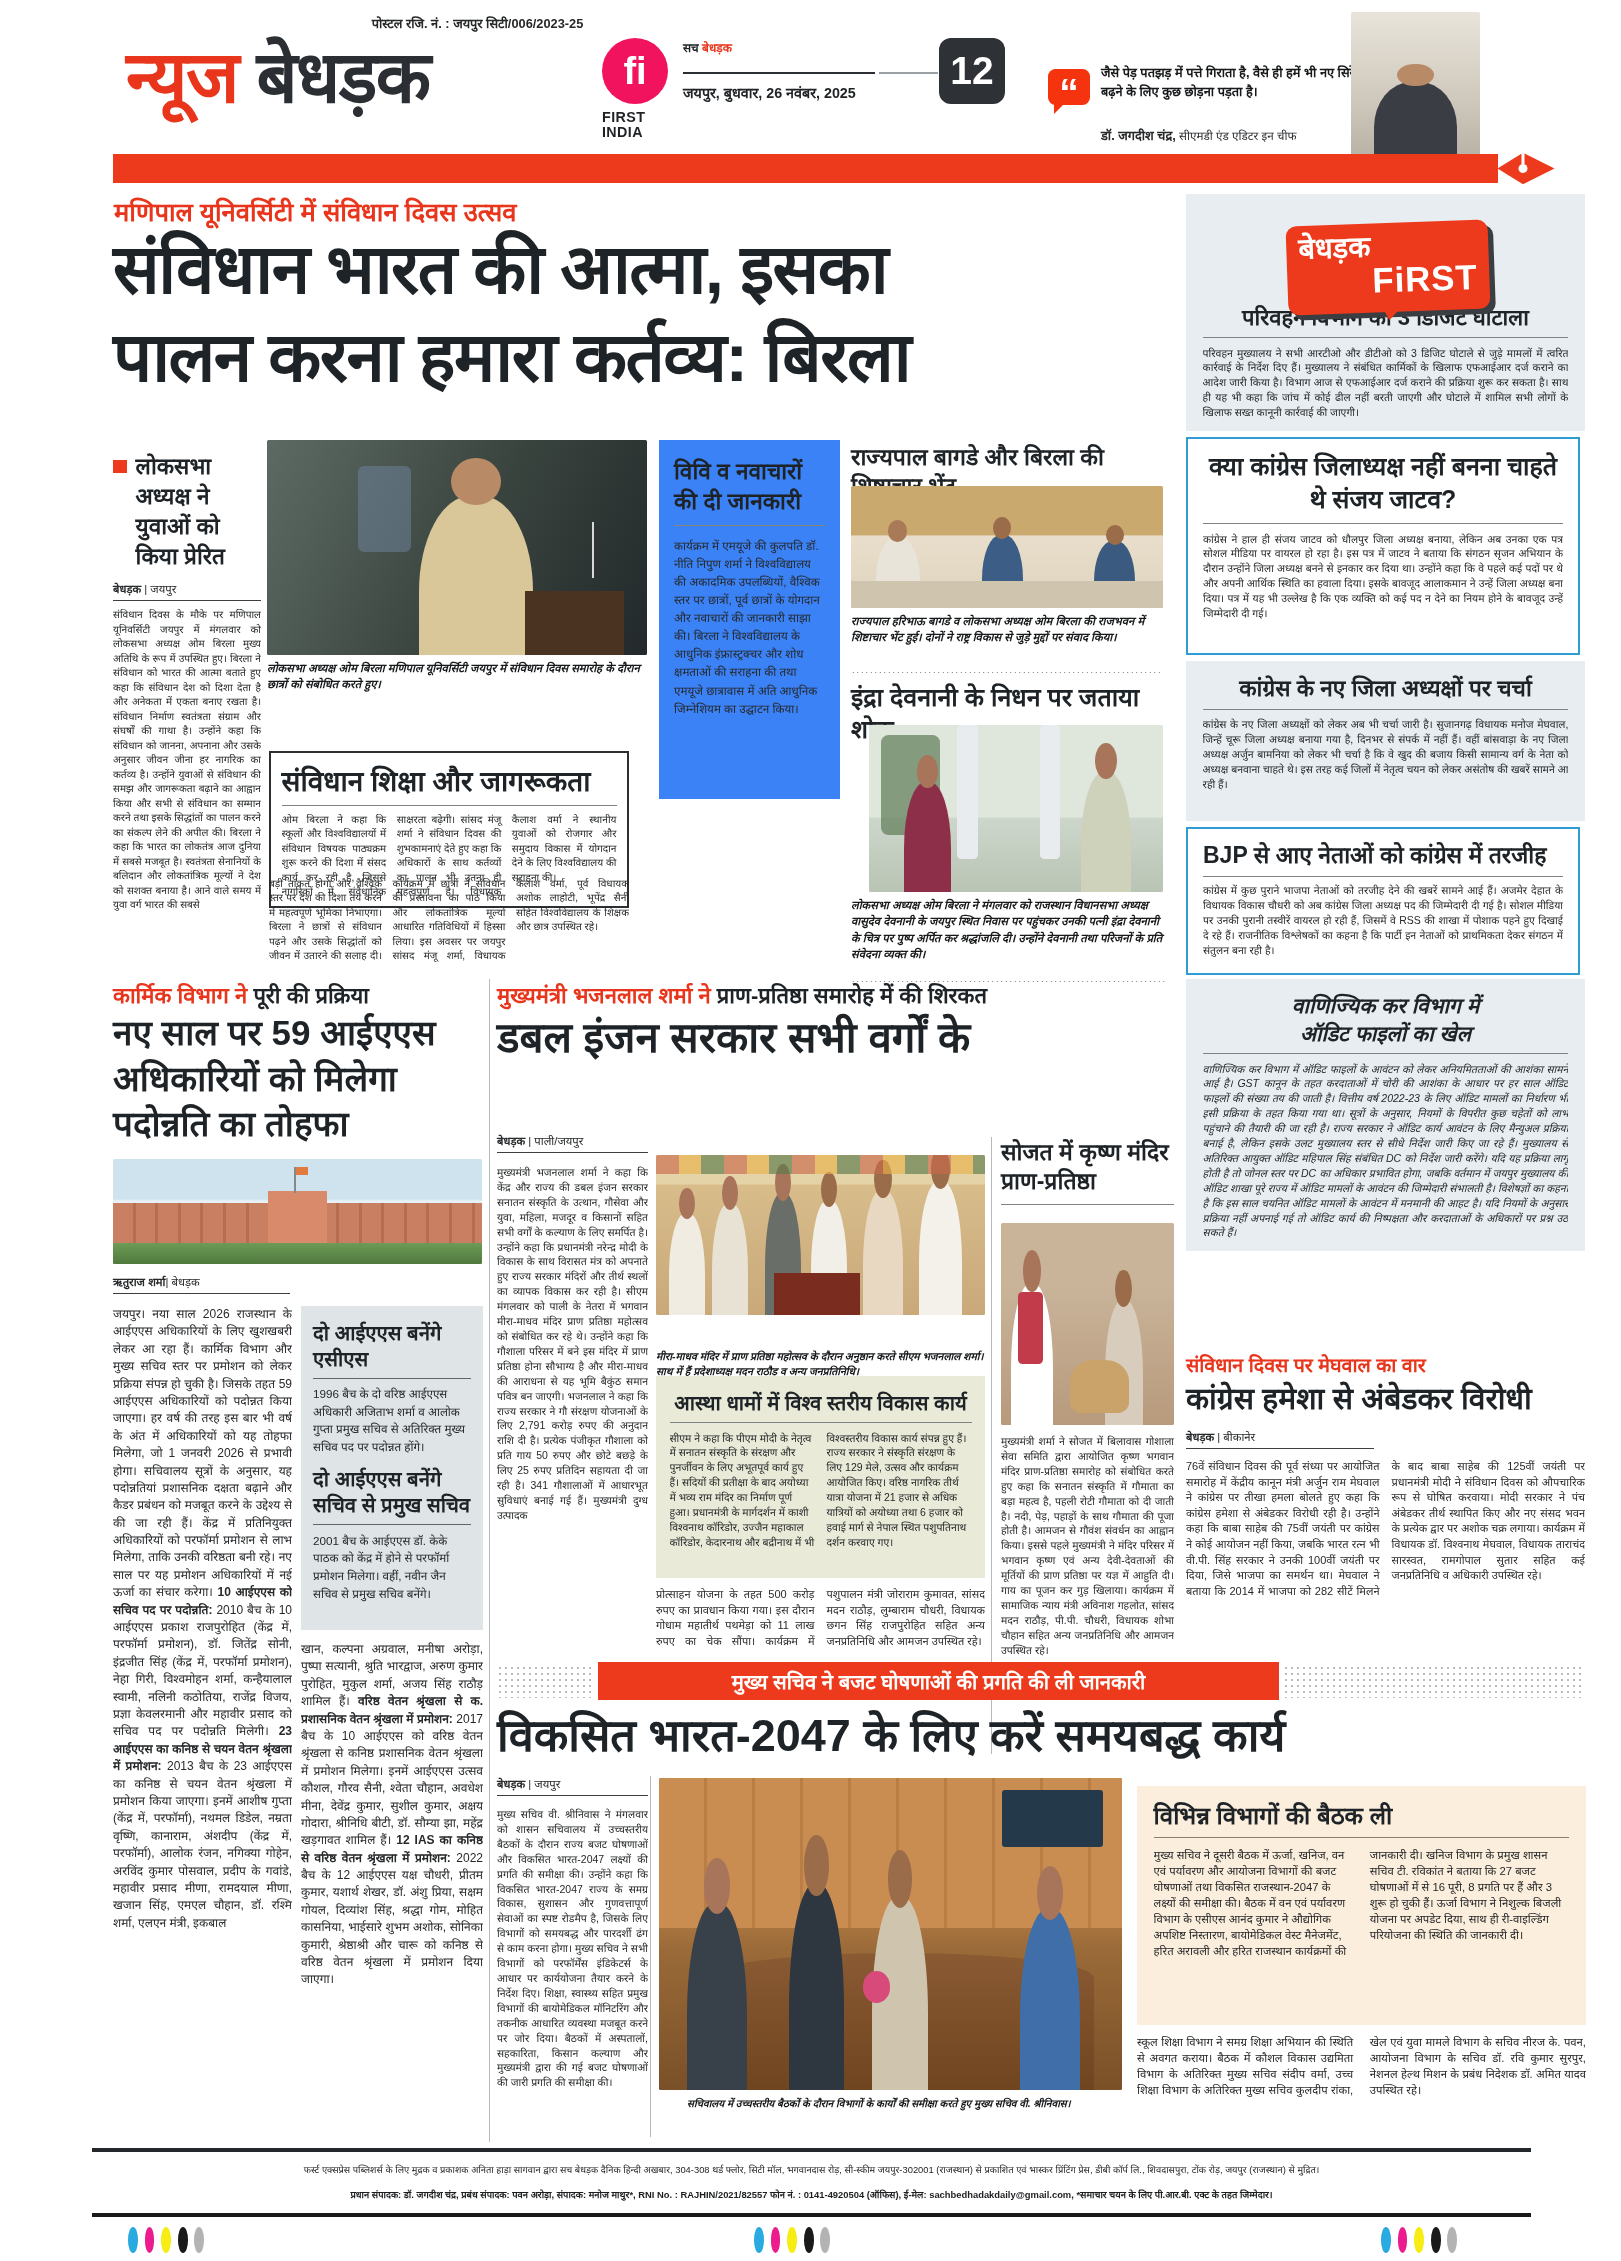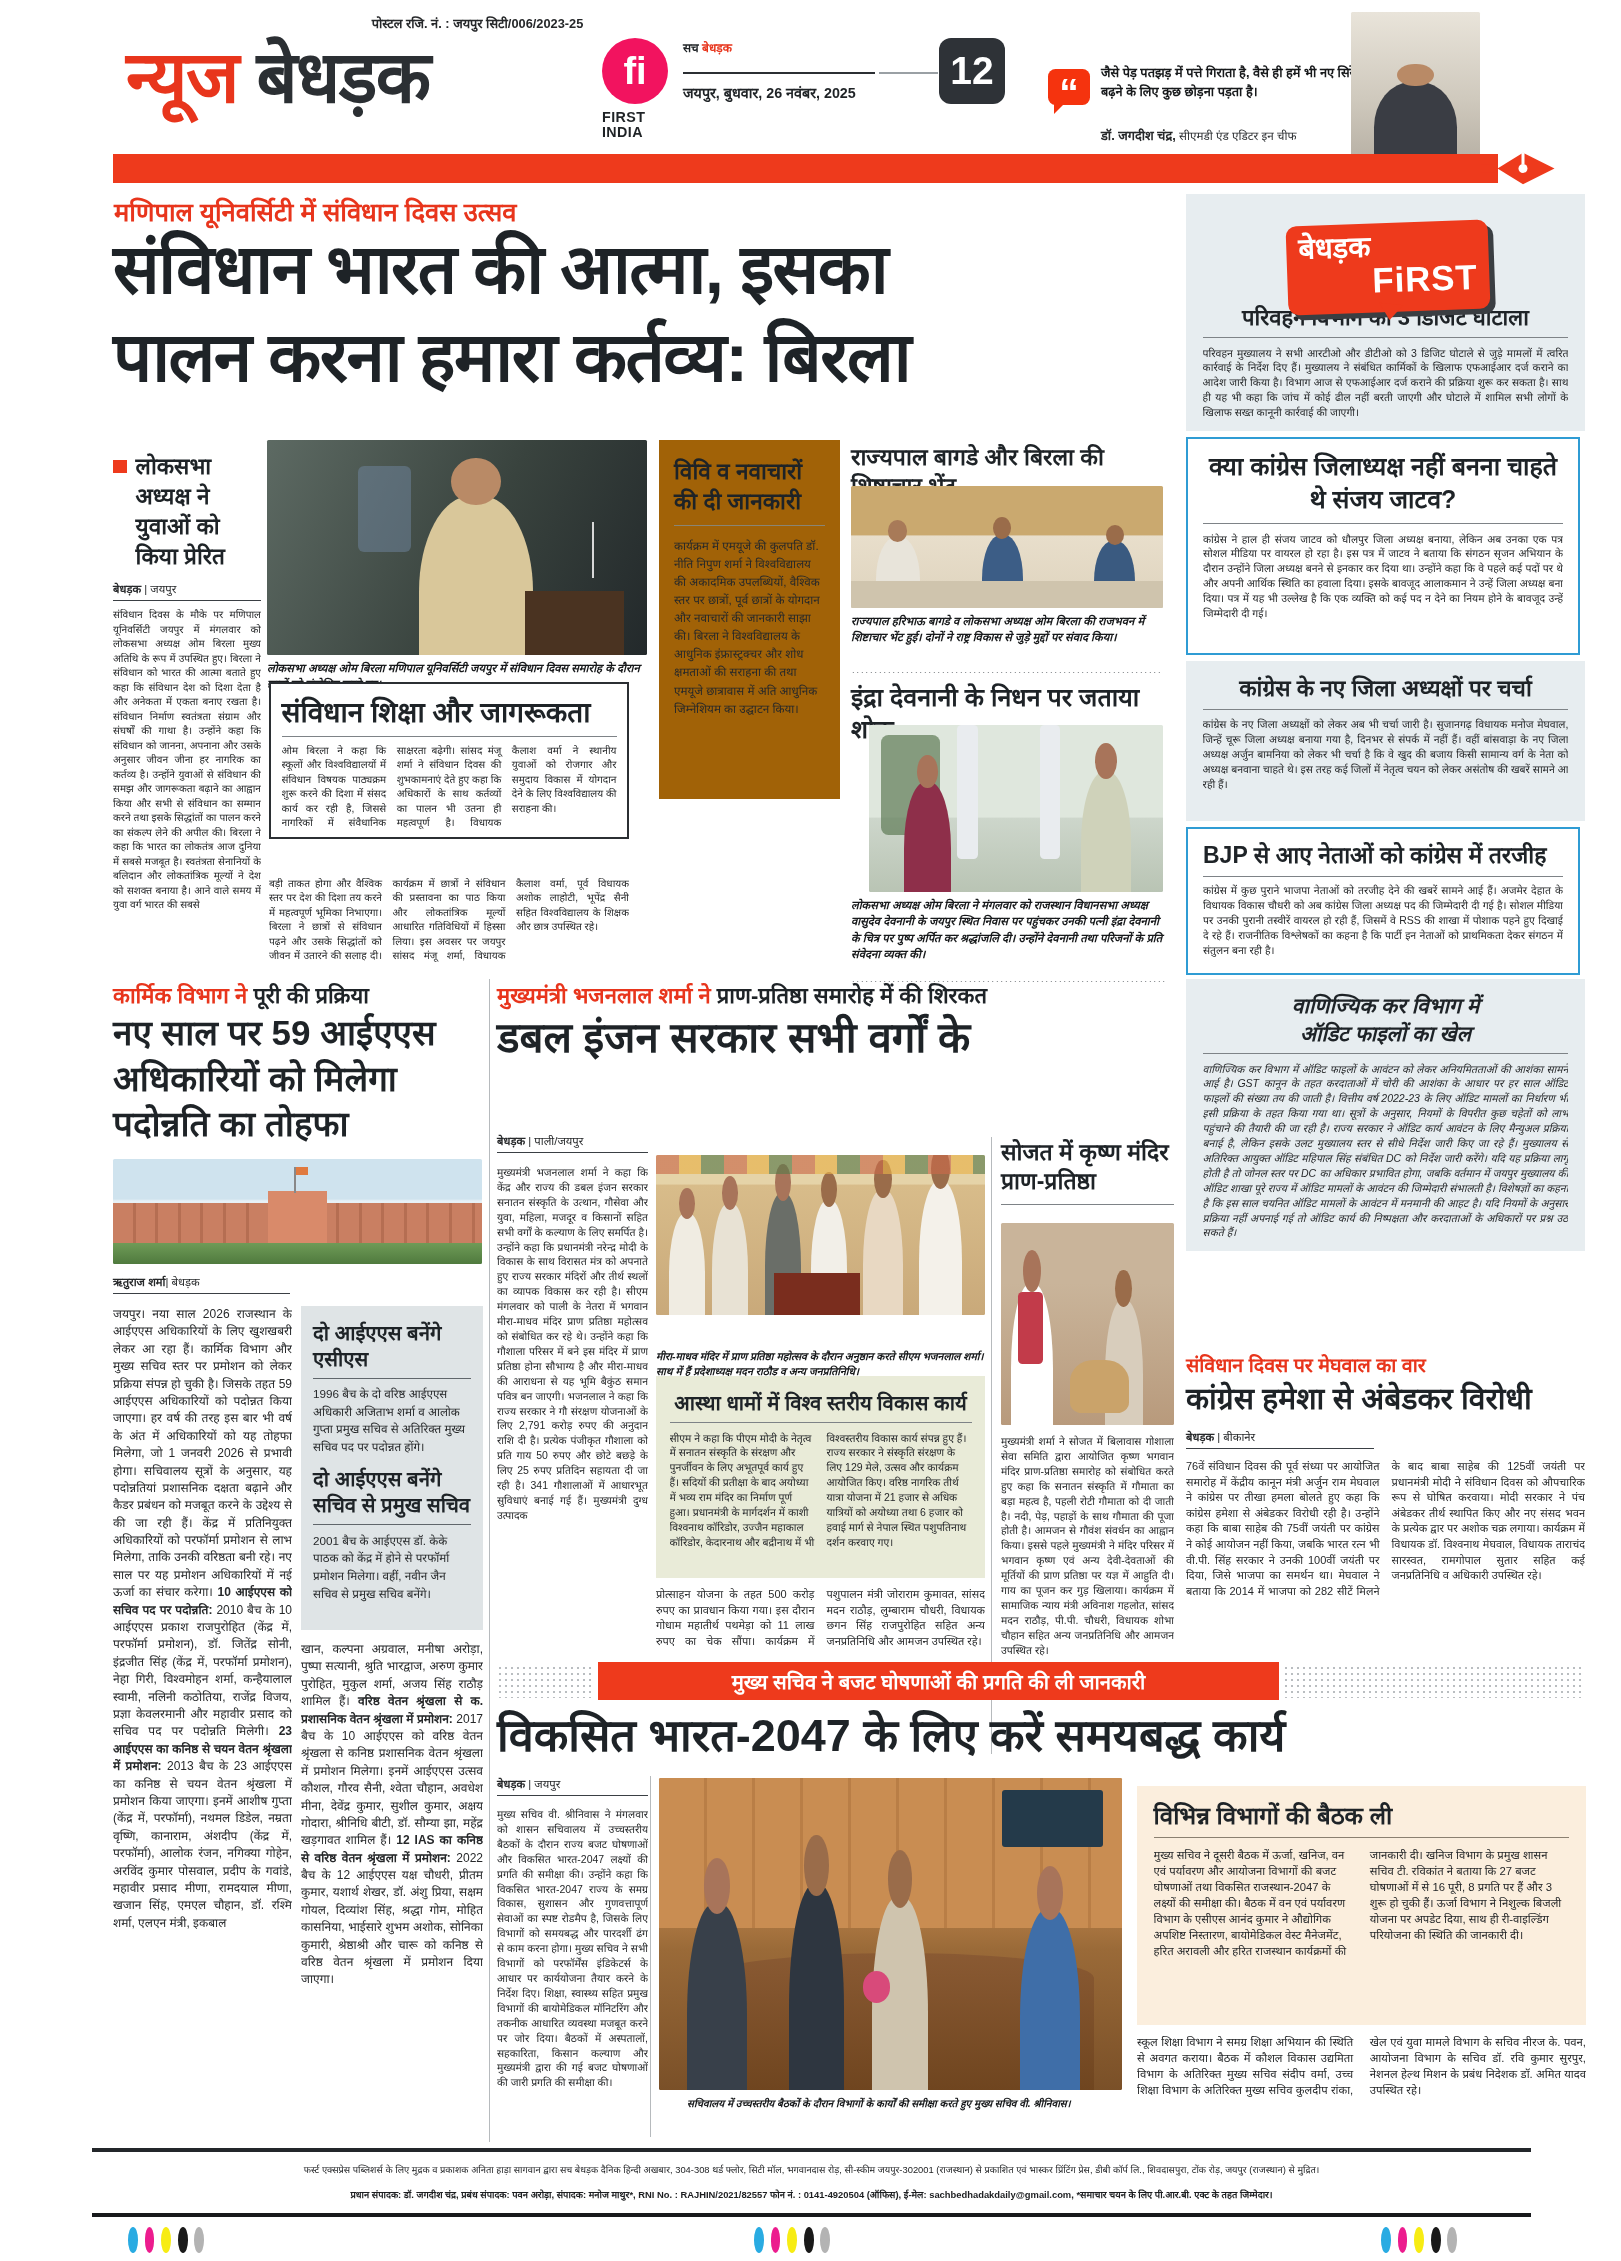--- a/index.html
+++ b/index.html
@@ -96,27 +96,27 @@
 </div>
 
 <div class="abs photo" style="left:267px;top:440px;width:380px;height:215px;background:linear-gradient(115deg,#5d6a63,#39433e 55%,#23292b);">
   <span class="fig" style="--c:#d9c79a;--s:#b98a66;left:40%;width:30%;height:74%;"></span>
   <span class="abs" style="left:24%;top:12%;width:14%;height:40%;background:#6f86a0;border-radius:6px;opacity:.5;"></span>
   <span class="abs" style="right:6%;bottom:0;width:26%;height:30%;background:#4a3321;"></span>
   <span class="abs" style="right:14%;top:38%;width:2.3px;height:26%;background:#d8d8d8;"></span>
 </div>
 <div class="abs caption" style="left:267px;top:660px;width:380px;">लोकसभा अध्यक्ष ओम बिरला मणिपाल यूनिवर्सिटी जयपुर में संविधान दिवस समारोह के दौरान छात्रों को संबोधित करते हुए।</div>
 
-<div class="abs" style="left:269px;top:682px;width:360px;height:157px;border:2.3px solid #2b2f33;background:#fff;padding:7.5px 10.5px;box-sizing:border-box;">
+<div class="abs" style="left:269px;top:751px;width:360px;height:157px;border:2.3px solid #2b2f33;background:#fff;padding:7.5px 10.5px;box-sizing:border-box;">
   <div class="boxhead boxhead-rule" style="font-size:28px;text-align:left;">संविधान शिक्षा और जागरूकता</div>
   <div class="cols3 body-txt" style="margin-top:7.5px;height:98px;font-size:10.2px;">ओम बिरला ने कहा कि स्कूलों और विश्वविद्यालयों में संविधान विषयक पाठ्यक्रम शुरू करने की दिशा में संसद कार्य कर रही है, जिससे नागरिकों में संवैधानिक साक्षरता बढ़ेगी। सांसद मंजू शर्मा ने संविधान दिवस की शुभकामनाएं देते हुए कहा कि अधिकारों के साथ कर्तव्यों का पालन भी उतना ही महत्वपूर्ण है। विधायक कैलाश वर्मा ने स्थानीय युवाओं को रोजगार और समुदाय विकास में योगदान देने के लिए विश्वविद्यालय की सराहना की।</div>
 </div>
 <div class="abs cols3 body-txt" style="left:269px;top:877px;width:360px;height:96px;font-size:10.2px;">बड़ी ताकत होगा और वैश्विक स्तर पर देश की दिशा तय करने में महत्वपूर्ण भूमिका निभाएगा। बिरला ने छात्रों से संविधान पढ़ने और उसके सिद्धांतों को जीवन में उतारने की सलाह दी। कार्यक्रम में छात्रों ने संविधान की प्रस्तावना का पाठ किया और लोकतांत्रिक मूल्यों आधारित गतिविधियों में हिस्सा लिया। इस अवसर पर जयपुर सांसद मंजू शर्मा, विधायक कैलाश वर्मा, पूर्व विधायक अशोक लाहोटी, भूपेंद्र सैनी सहित विश्वविद्यालय के शिक्षक और छात्र उपस्थित रहे।</div>
 
-<div class="abs" style="left:659px;top:440px;width:181px;height:359px;background:#a16207;padding:16.6px 15px;box-sizing:border-box;">
+<div class="abs" style="left:659px;top:440px;width:181px;height:359px;background:#3b82f6;padding:16.6px 15px;box-sizing:border-box;">
   <div style="font-size:22.6px;font-weight:800;color:#1e2327;line-height:1.35;border-bottom:1.5px solid #8a8574;padding-bottom:7.5px;">विवि व नवाचारों की दी जानकारी</div>
   <div class="body-txt" style="margin-top:10.5px;font-size:11.7px;line-height:1.55;height:248px;text-align:left;">कार्यक्रम में एमयूजे की कुलपति डॉ. नीति निपुण शर्मा ने विश्वविद्यालय की अकादमिक उपलब्धियों, वैश्विक स्तर पर छात्रों, पूर्व छात्रों के योगदान और नवाचारों की जानकारी साझा की। बिरला ने विश्वविद्यालय के आधुनिक इंफ्रास्ट्रक्चर और शोध क्षमताओं की सराहना की तथा एमयूजे छात्रावास में अति आधुनिक जिम्नेशियम का उद्घाटन किया।</div>
 </div>
 
 <div class="abs hd" style="left:851px;top:443px;width:315px;font-size:23px;">राज्यपाल बागडे और बिरला की शिष्टाचार भेंट</div>
 <div class="abs photo" style="left:851px;top:486px;width:312px;height:122px;background:linear-gradient(180deg,#caa96f 40%,#e8decb 41%,#ded3bd);">
   <span class="fig" style="--c:#e8e4da;--s:#a87a58;left:8%;width:14%;height:58%;"></span>
   <span class="fig" style="--c:#3c5d86;--s:#9a6c4a;left:42%;width:13%;height:60%;"></span>
   <span class="fig" style="--c:#3a5a80;--s:#9a6c4a;left:78%;width:13%;height:55%;"></span>
   <span class="abs" style="left:0;bottom:0;width:100%;height:22%;background:#cfc4ad;"></span>

